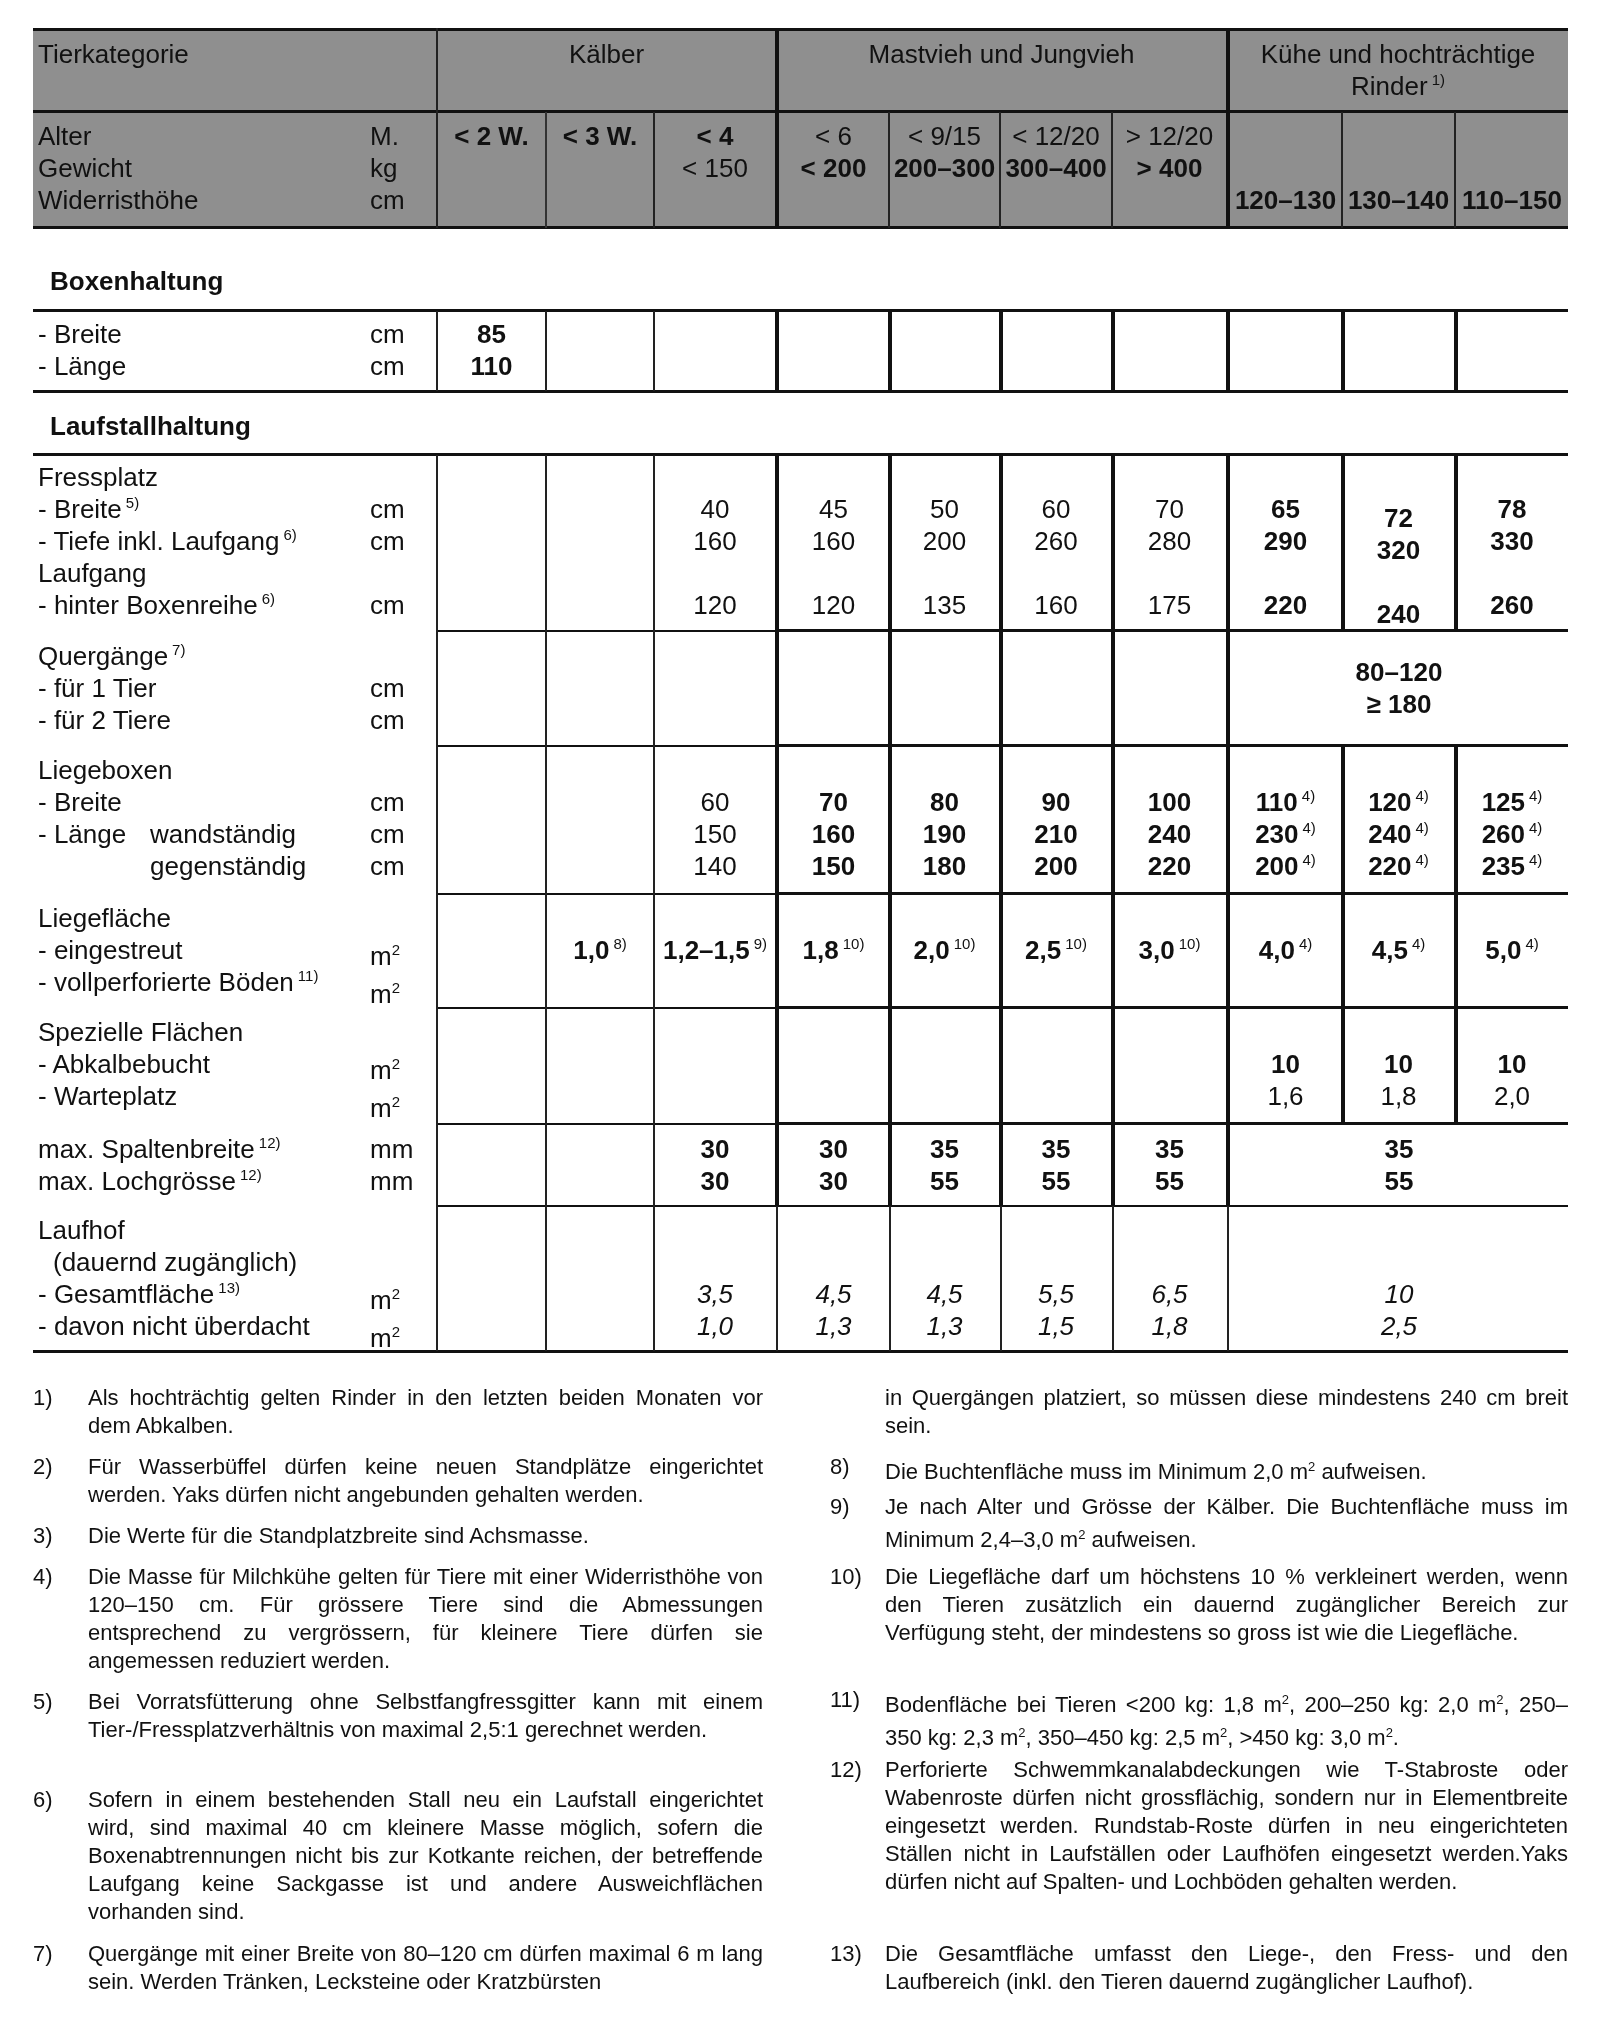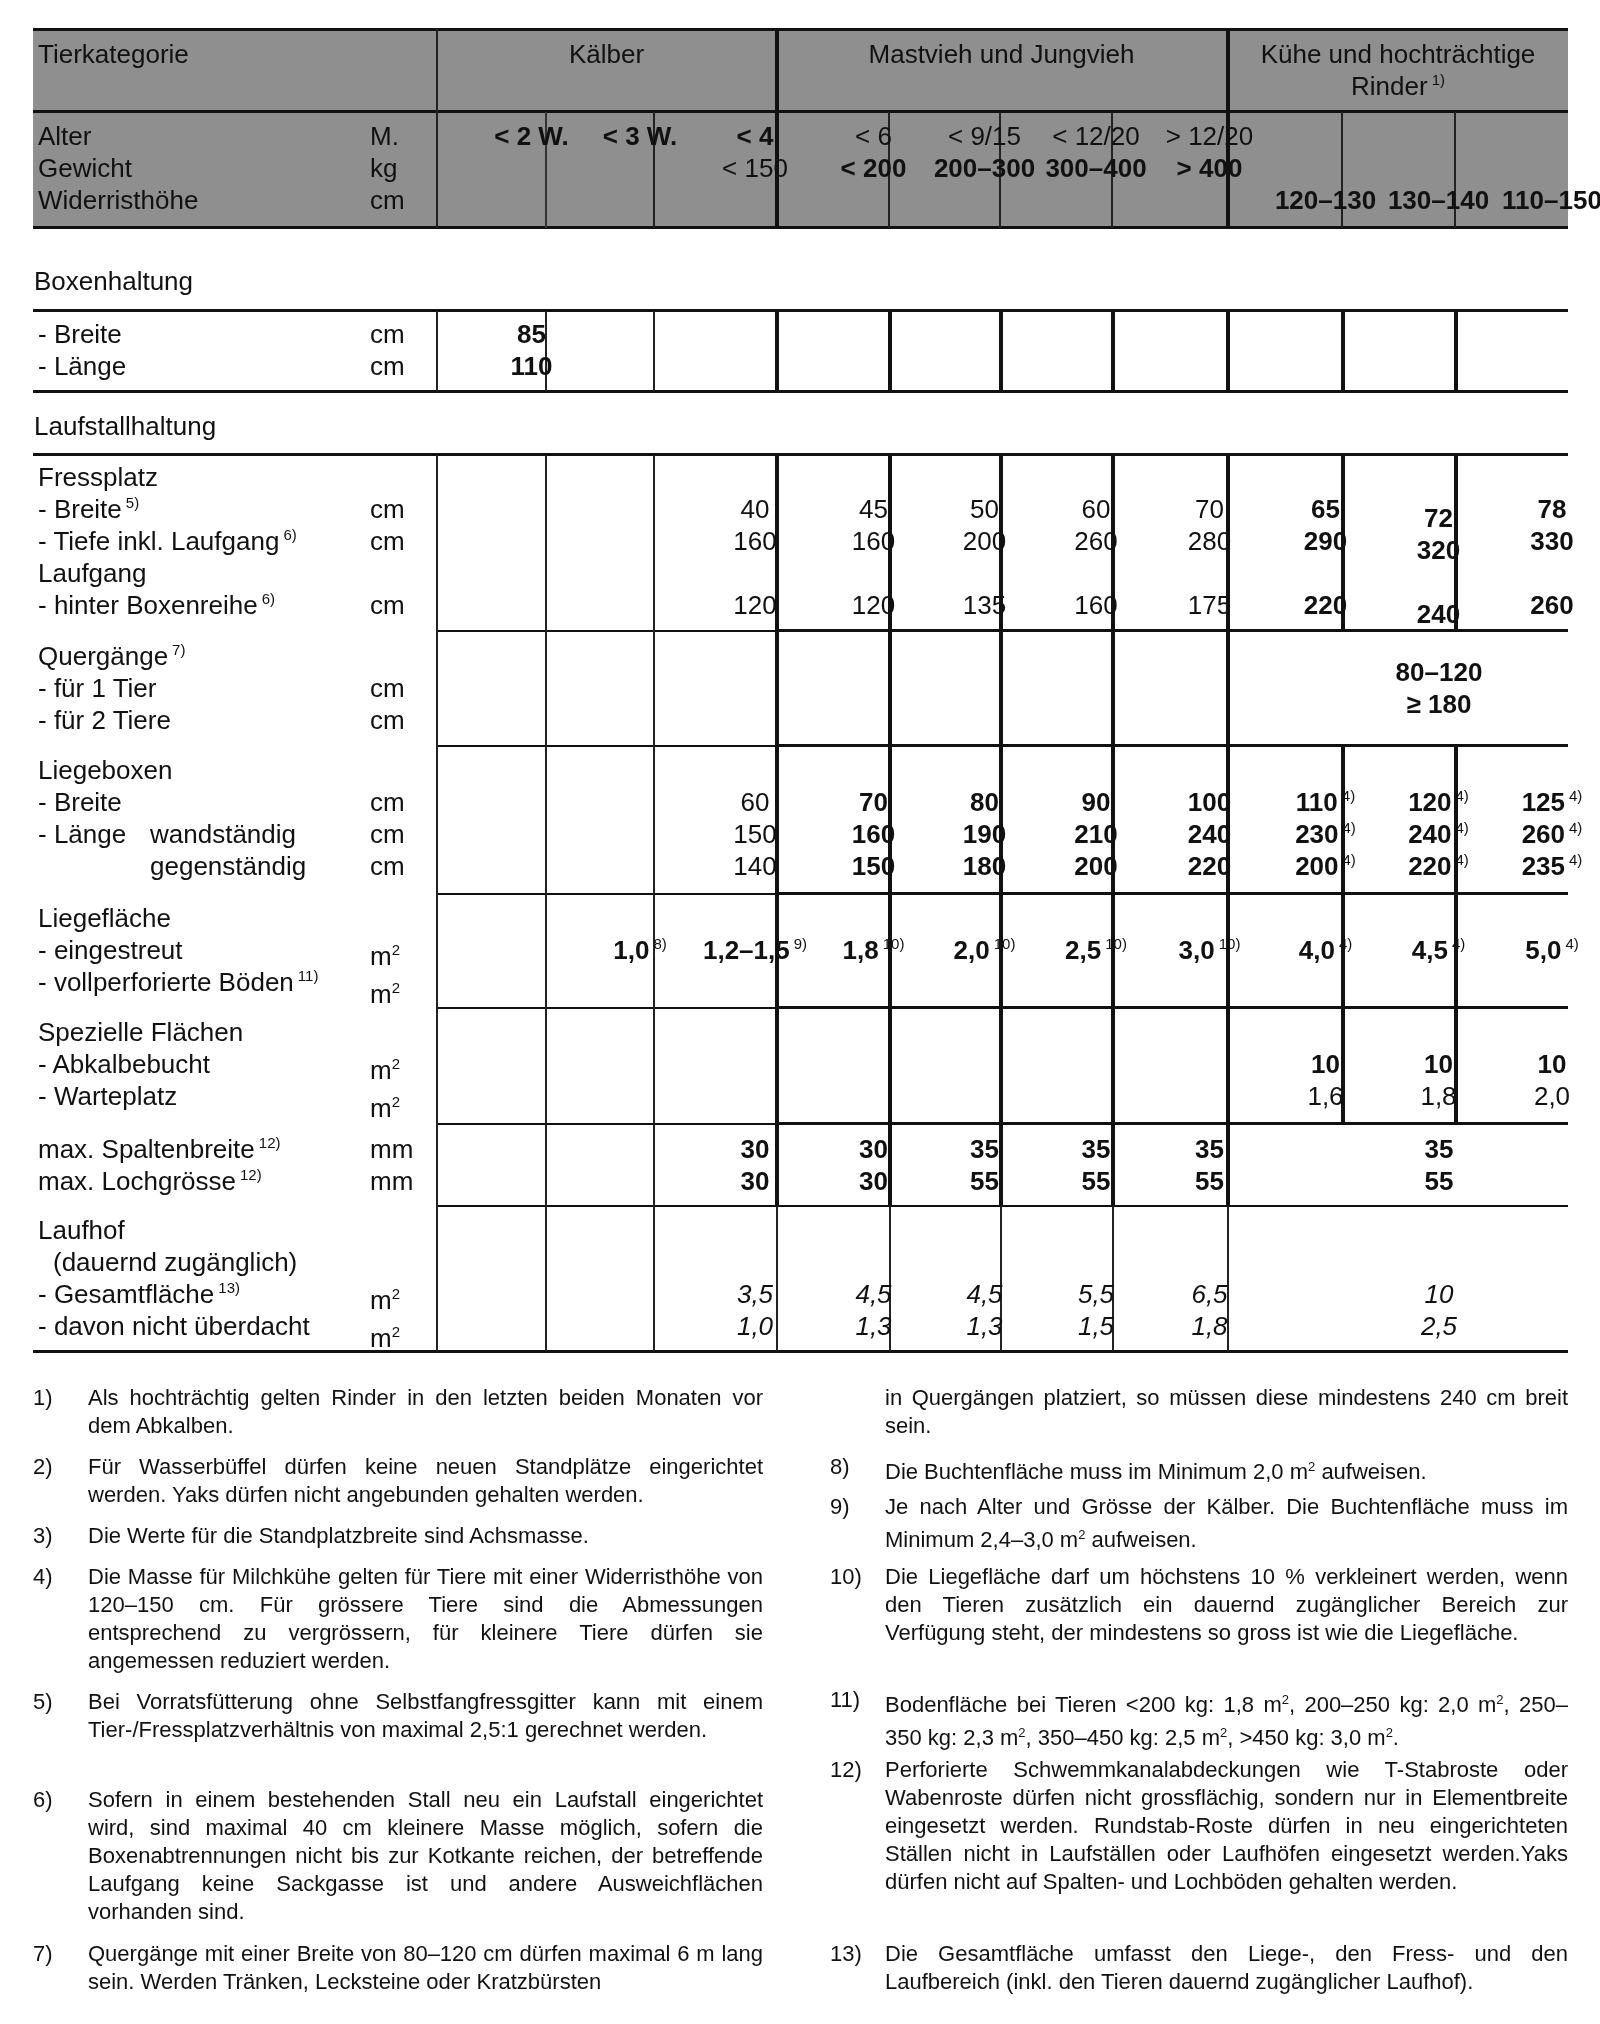--- a/index.html
+++ b/index.html
@@ -8,22 +8,22 @@
   .hdr{position:absolute;left:33px;width:1535px;background:#8f8f8f;}
   .hline{position:absolute;height:0;border-top:3px solid #111;}
   .hline.thin{border-top-width:2px;}
   .vline{position:absolute;width:0;border-left:2px solid #222;}
   .vline.thick{border-left:4px solid #111;}
   .txt{position:absolute;font-size:26px;line-height:32px;white-space:nowrap;}
   .c{text-align:center;}
   .b{font-weight:bold;}
   .i{font-style:italic;}
   .sup{font-size:15px;vertical-align:top;position:relative;top:-6px;margin-left:4px;font-weight:normal;font-style:normal;}
-  .sec{position:absolute;left:34px;font-size:26px;font-weight:normal;}
-  .cell{position:absolute;text-align:center;font-size:26px;line-height:32px;padding-left:40px;}
+  .sec{position:absolute;left:50px;font-size:26px;font-weight:bold;}
+  .cell{position:absolute;text-align:center;font-size:26px;line-height:32px;}
   .cell div{height:32px;}
   .fn{position:absolute;font-size:22px;line-height:28px;}
   .fn .num{position:absolute;left:0;top:0;}
   .fn .body{margin-left:55px;text-align:justify;}
   .fn.r .body{margin-left:55px;}
   .fn sup{font-size:13px;}
 </style>
 </head>
 <body>
 

